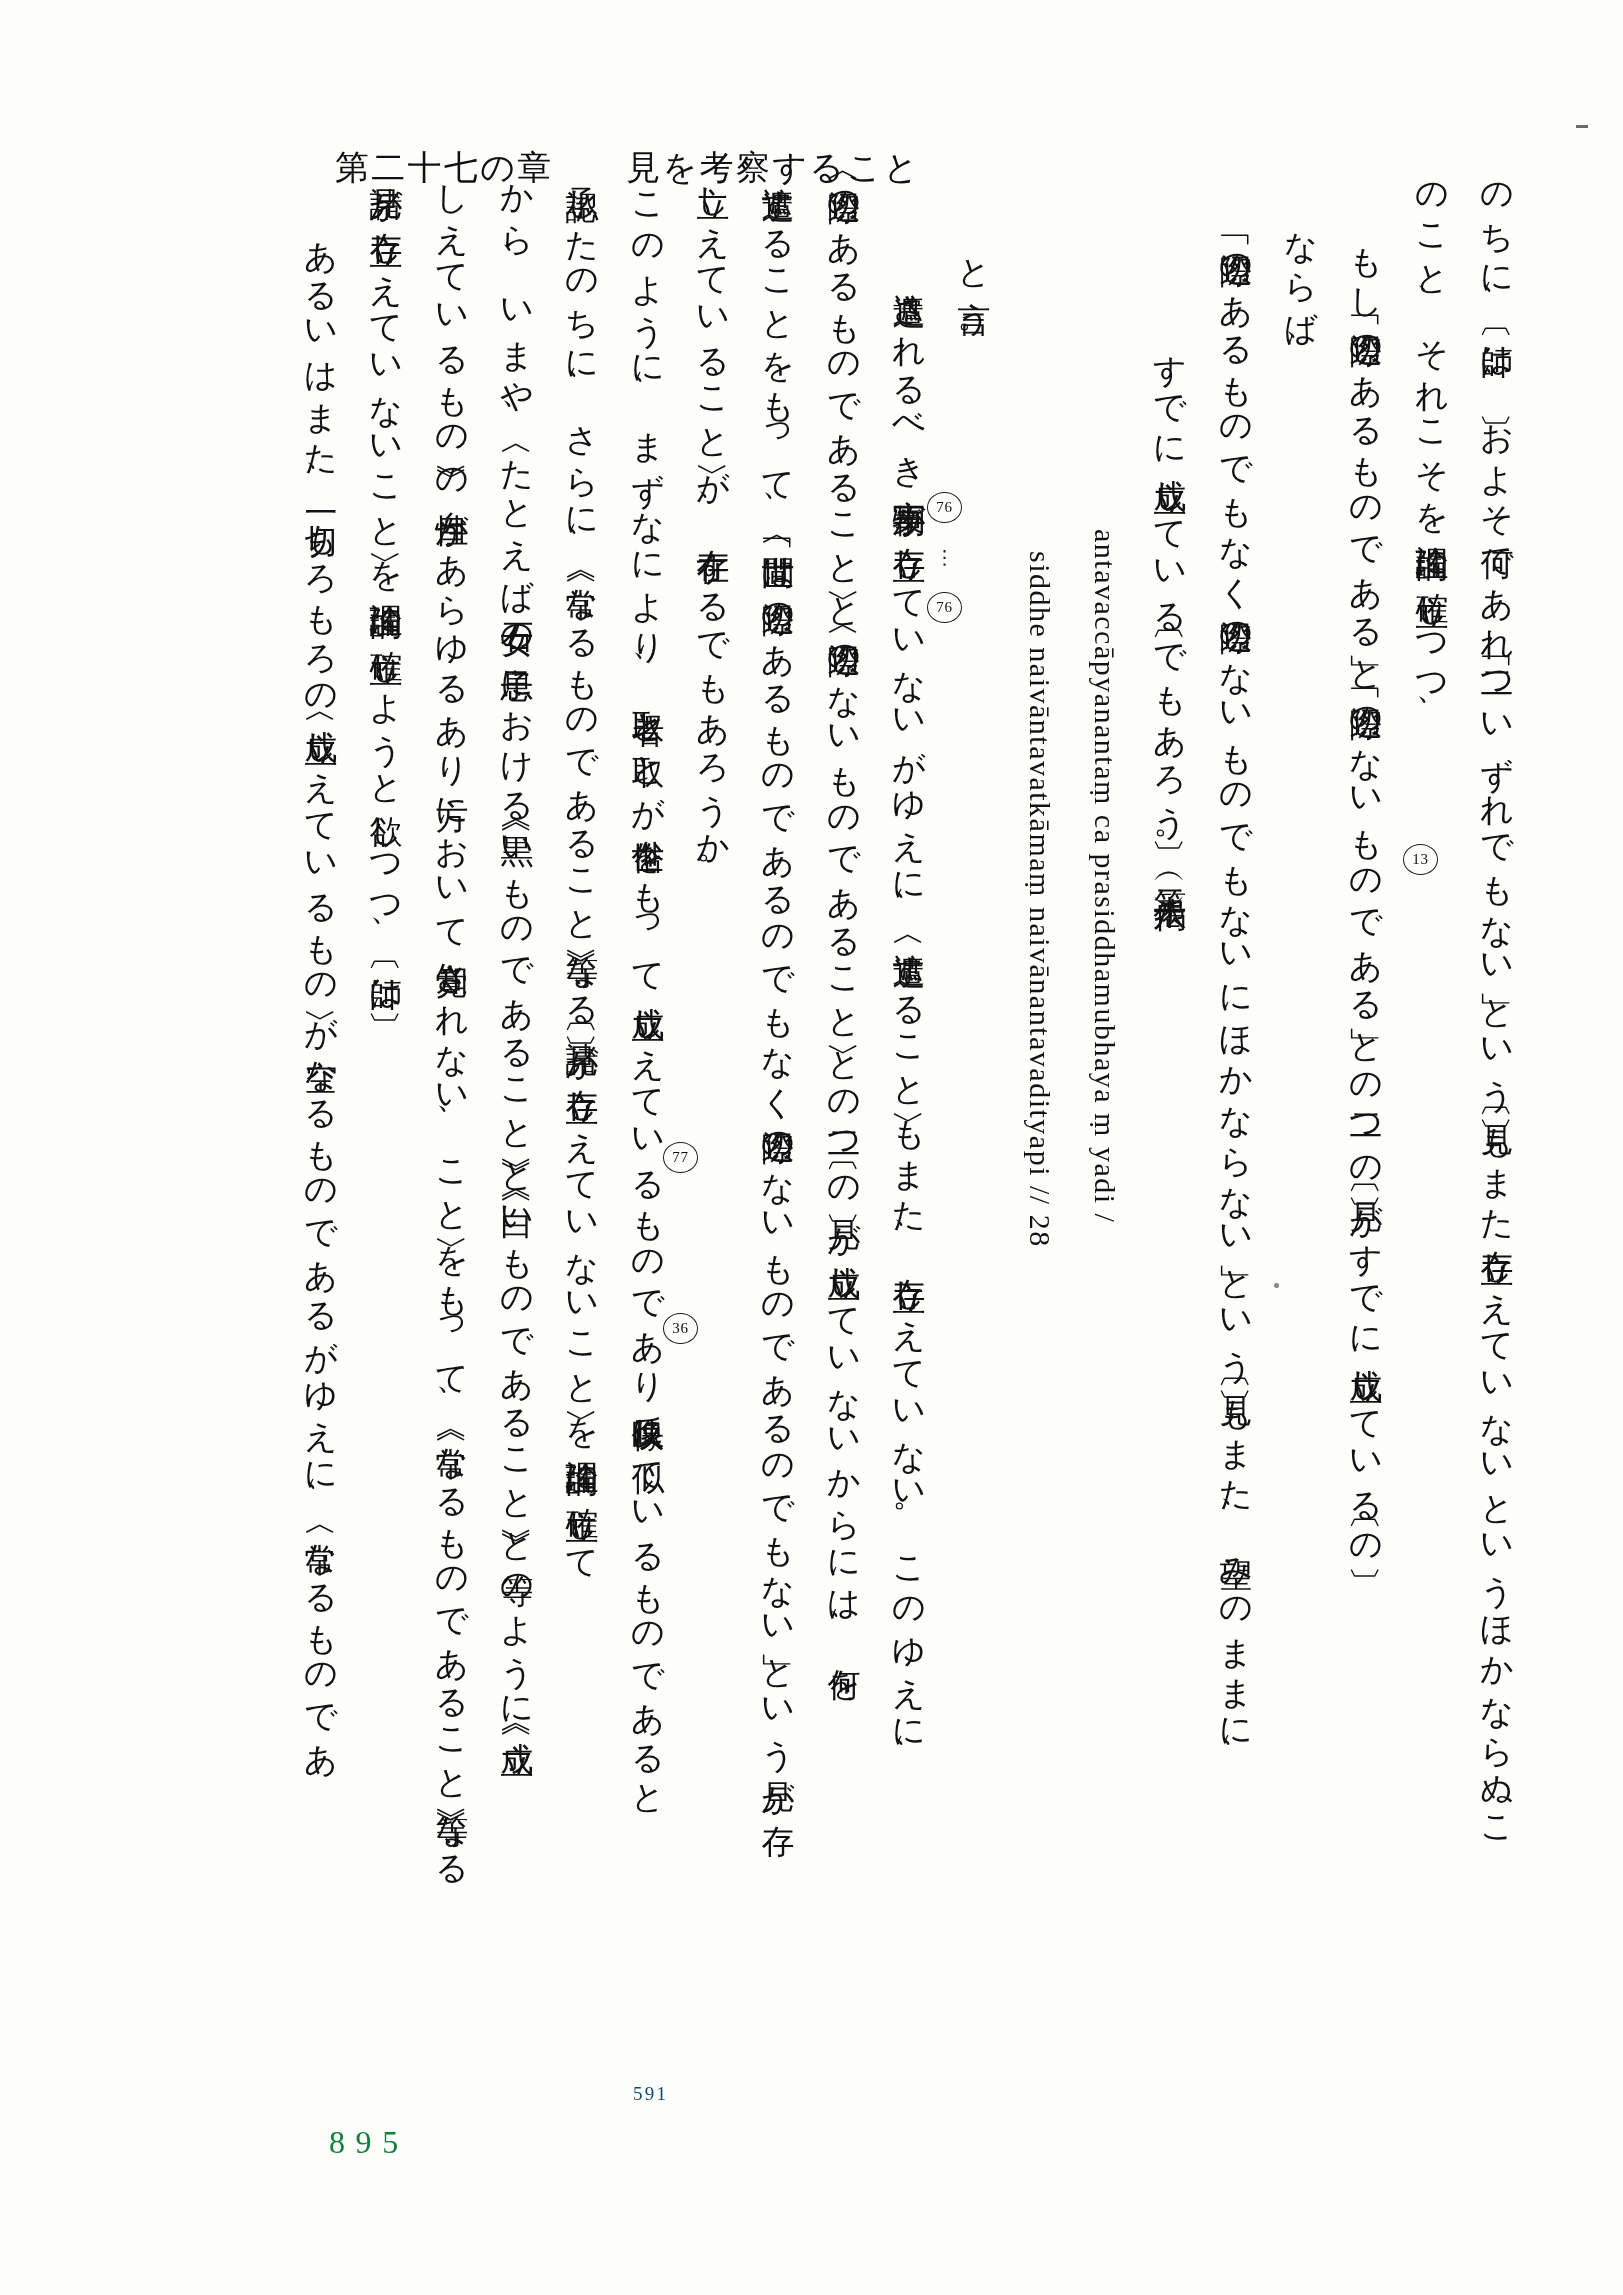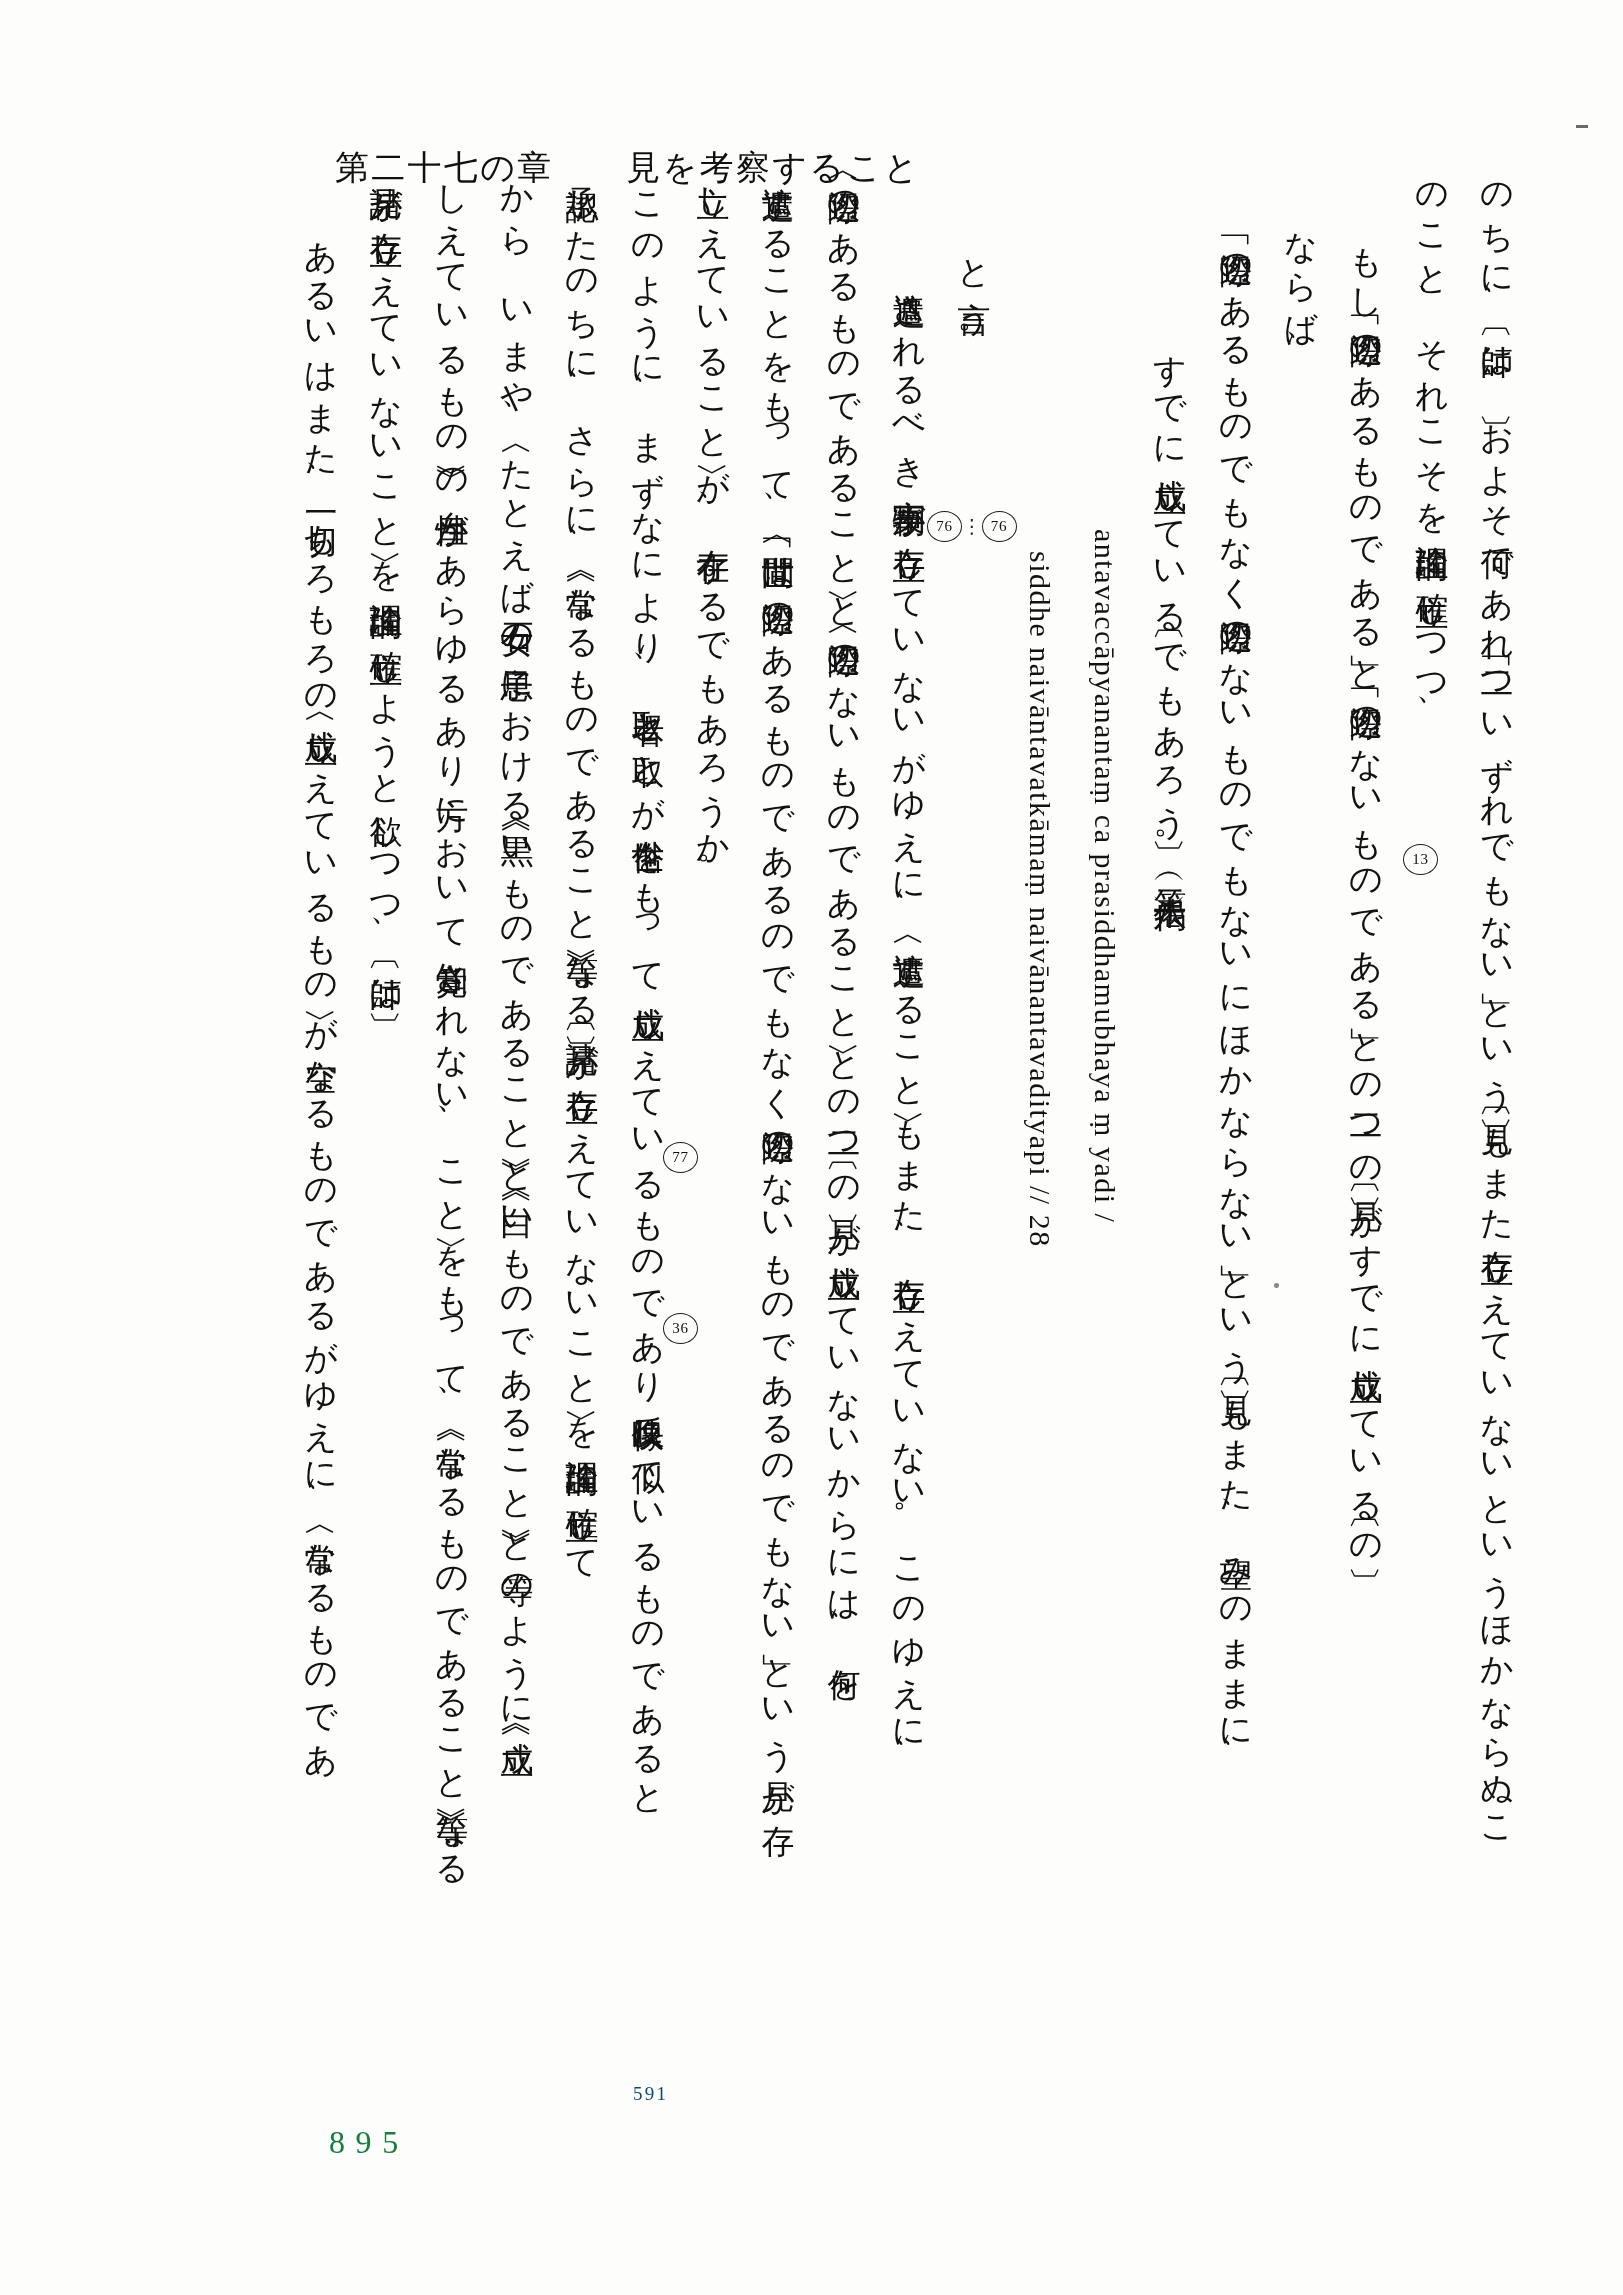--- a/index.html
+++ b/index.html
@@ -28,21 +28,21 @@
     width:36px;
     letter-spacing:2.6px;
     white-space:nowrap;
     color:#121212;
   }
   .col.skt{
     font-size:30px;
     letter-spacing:1.5px;
     line-height:36px;
   }
-  .ann{position:absolute;display:flex;flex-direction:row;align-items:center;}
+  .ann{position:absolute;display:flex;flex-direction:column;align-items:center;}
   .note-circle{
     display:flex;align-items:center;justify-content:center;
     width:33px;height:29px;
     border:1.9px solid #1c1c1c;
     border-radius:50%;
     font-size:15px;
     letter-spacing:0.8px;
     background:#fdfdfb;
   }
   .note13{left:1403px;top:844px;justify-content:flex-end;}

